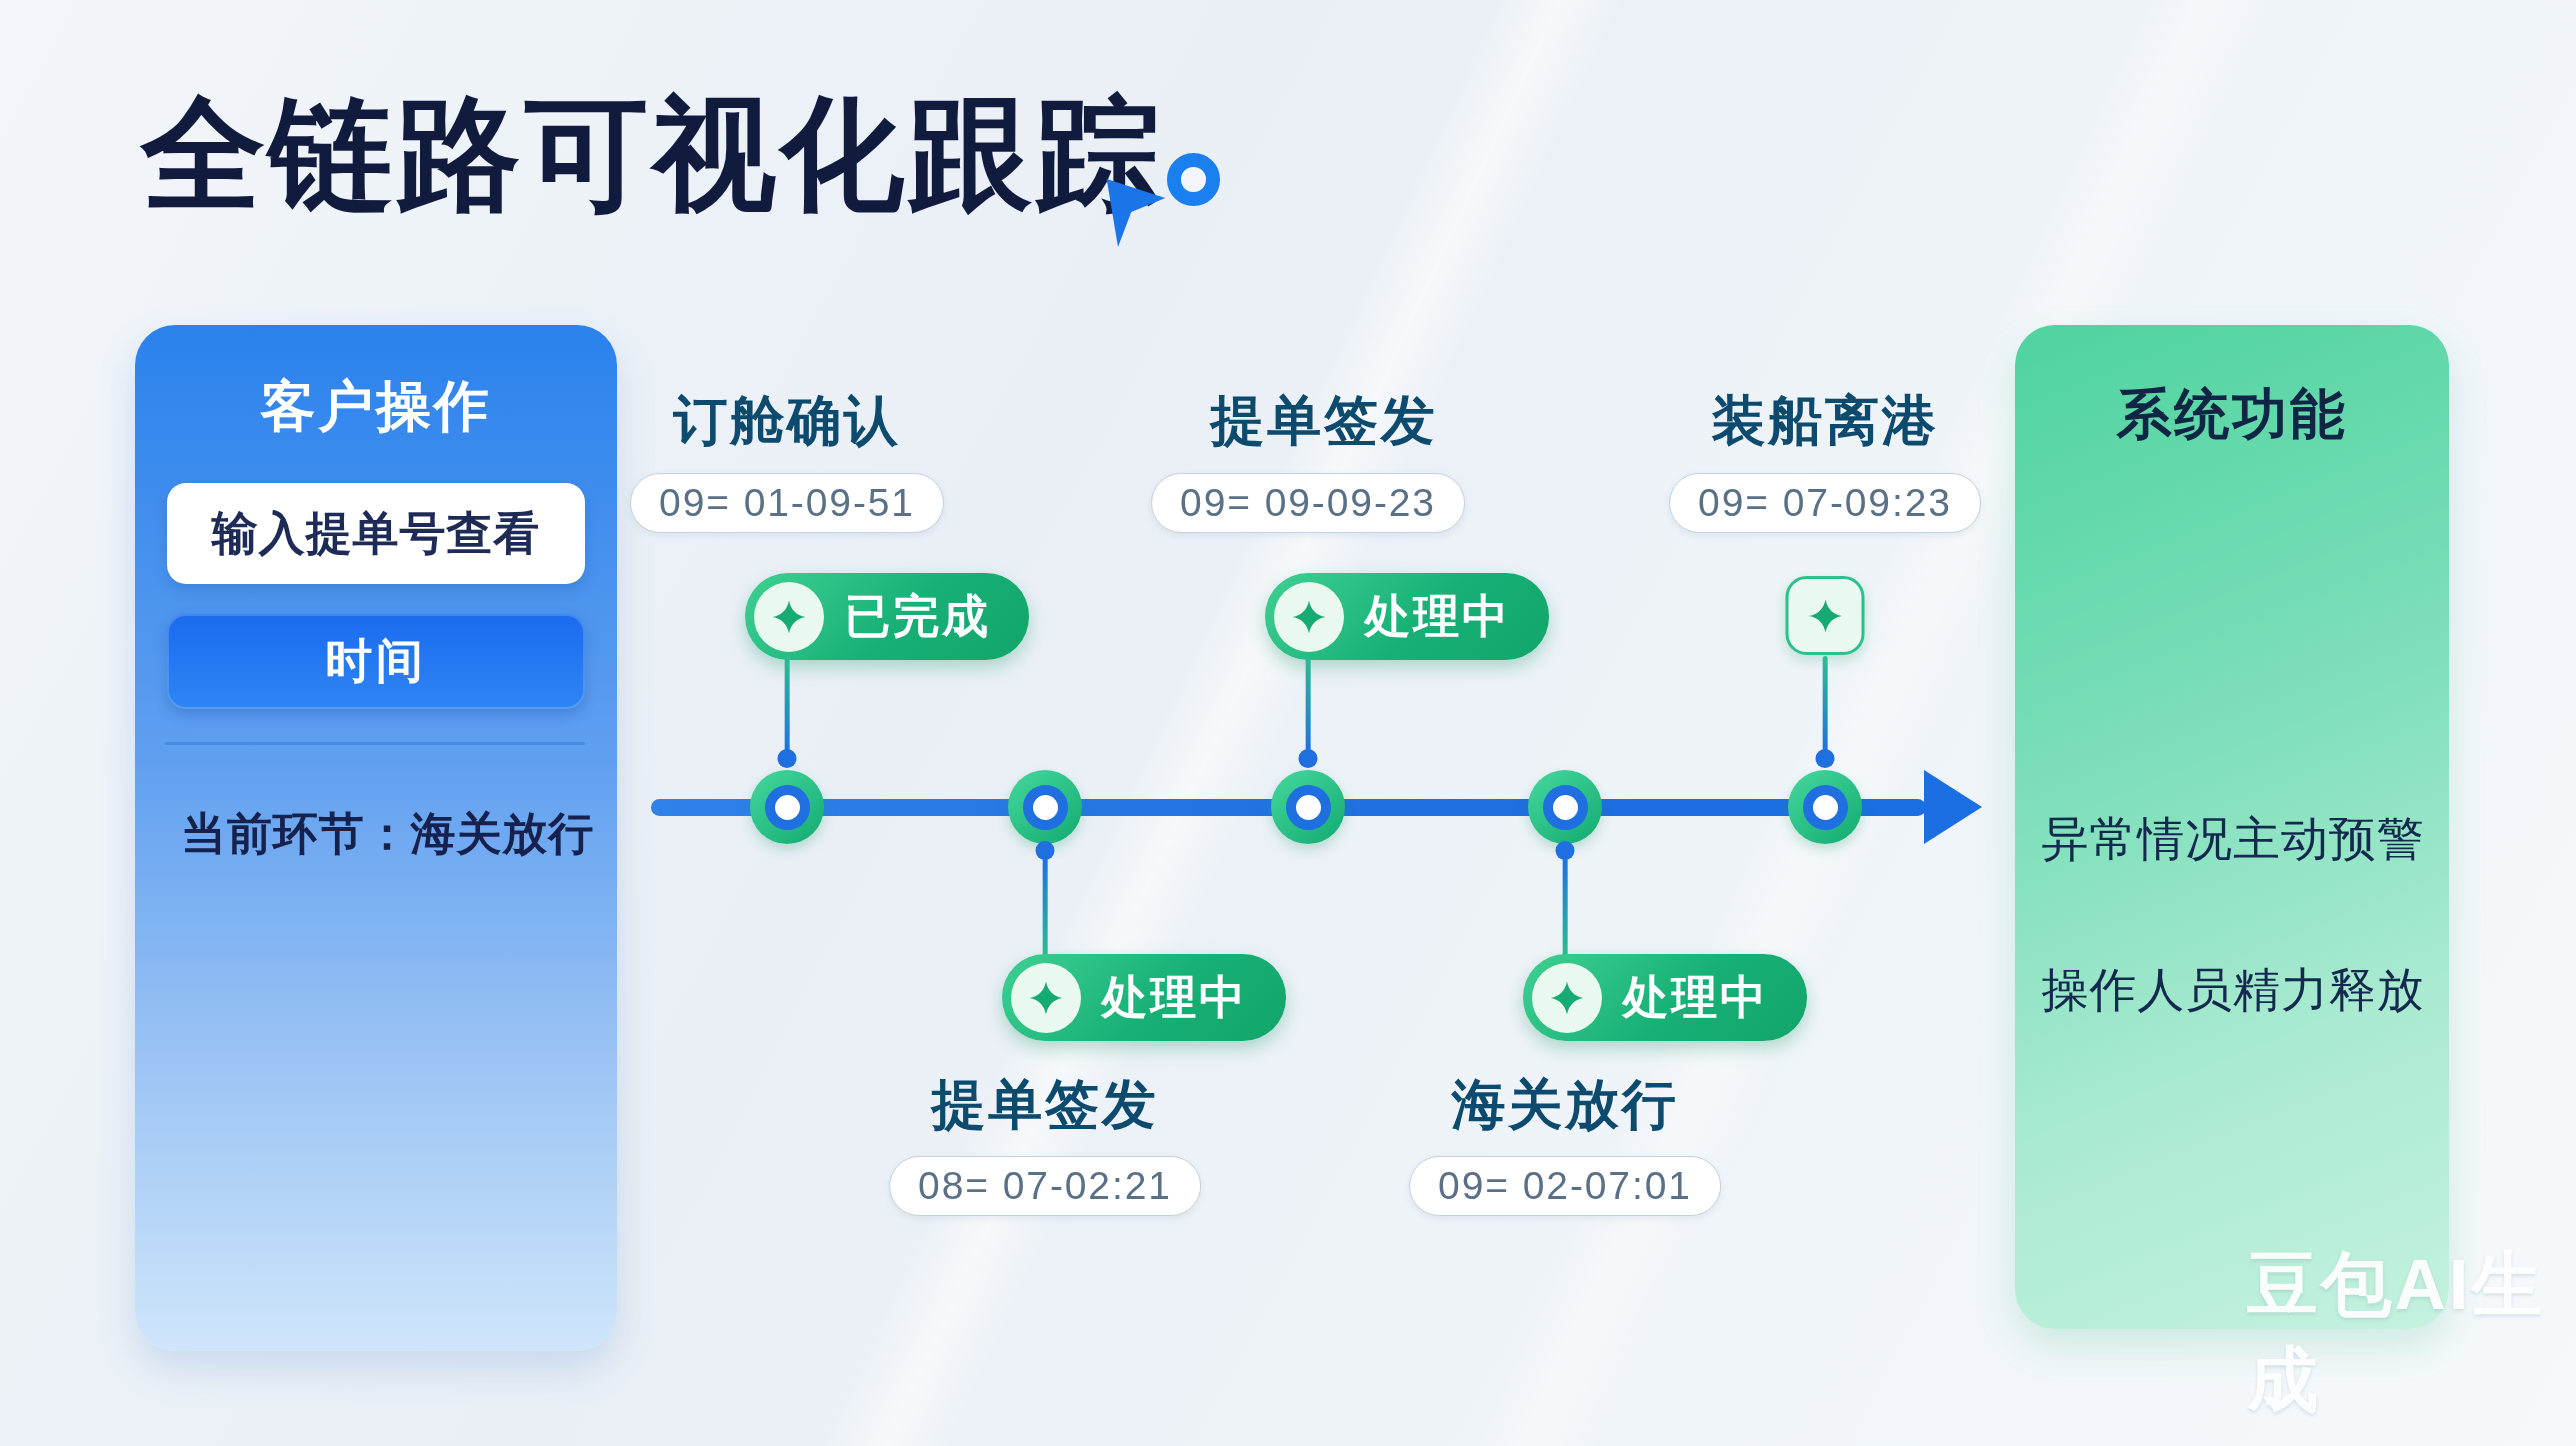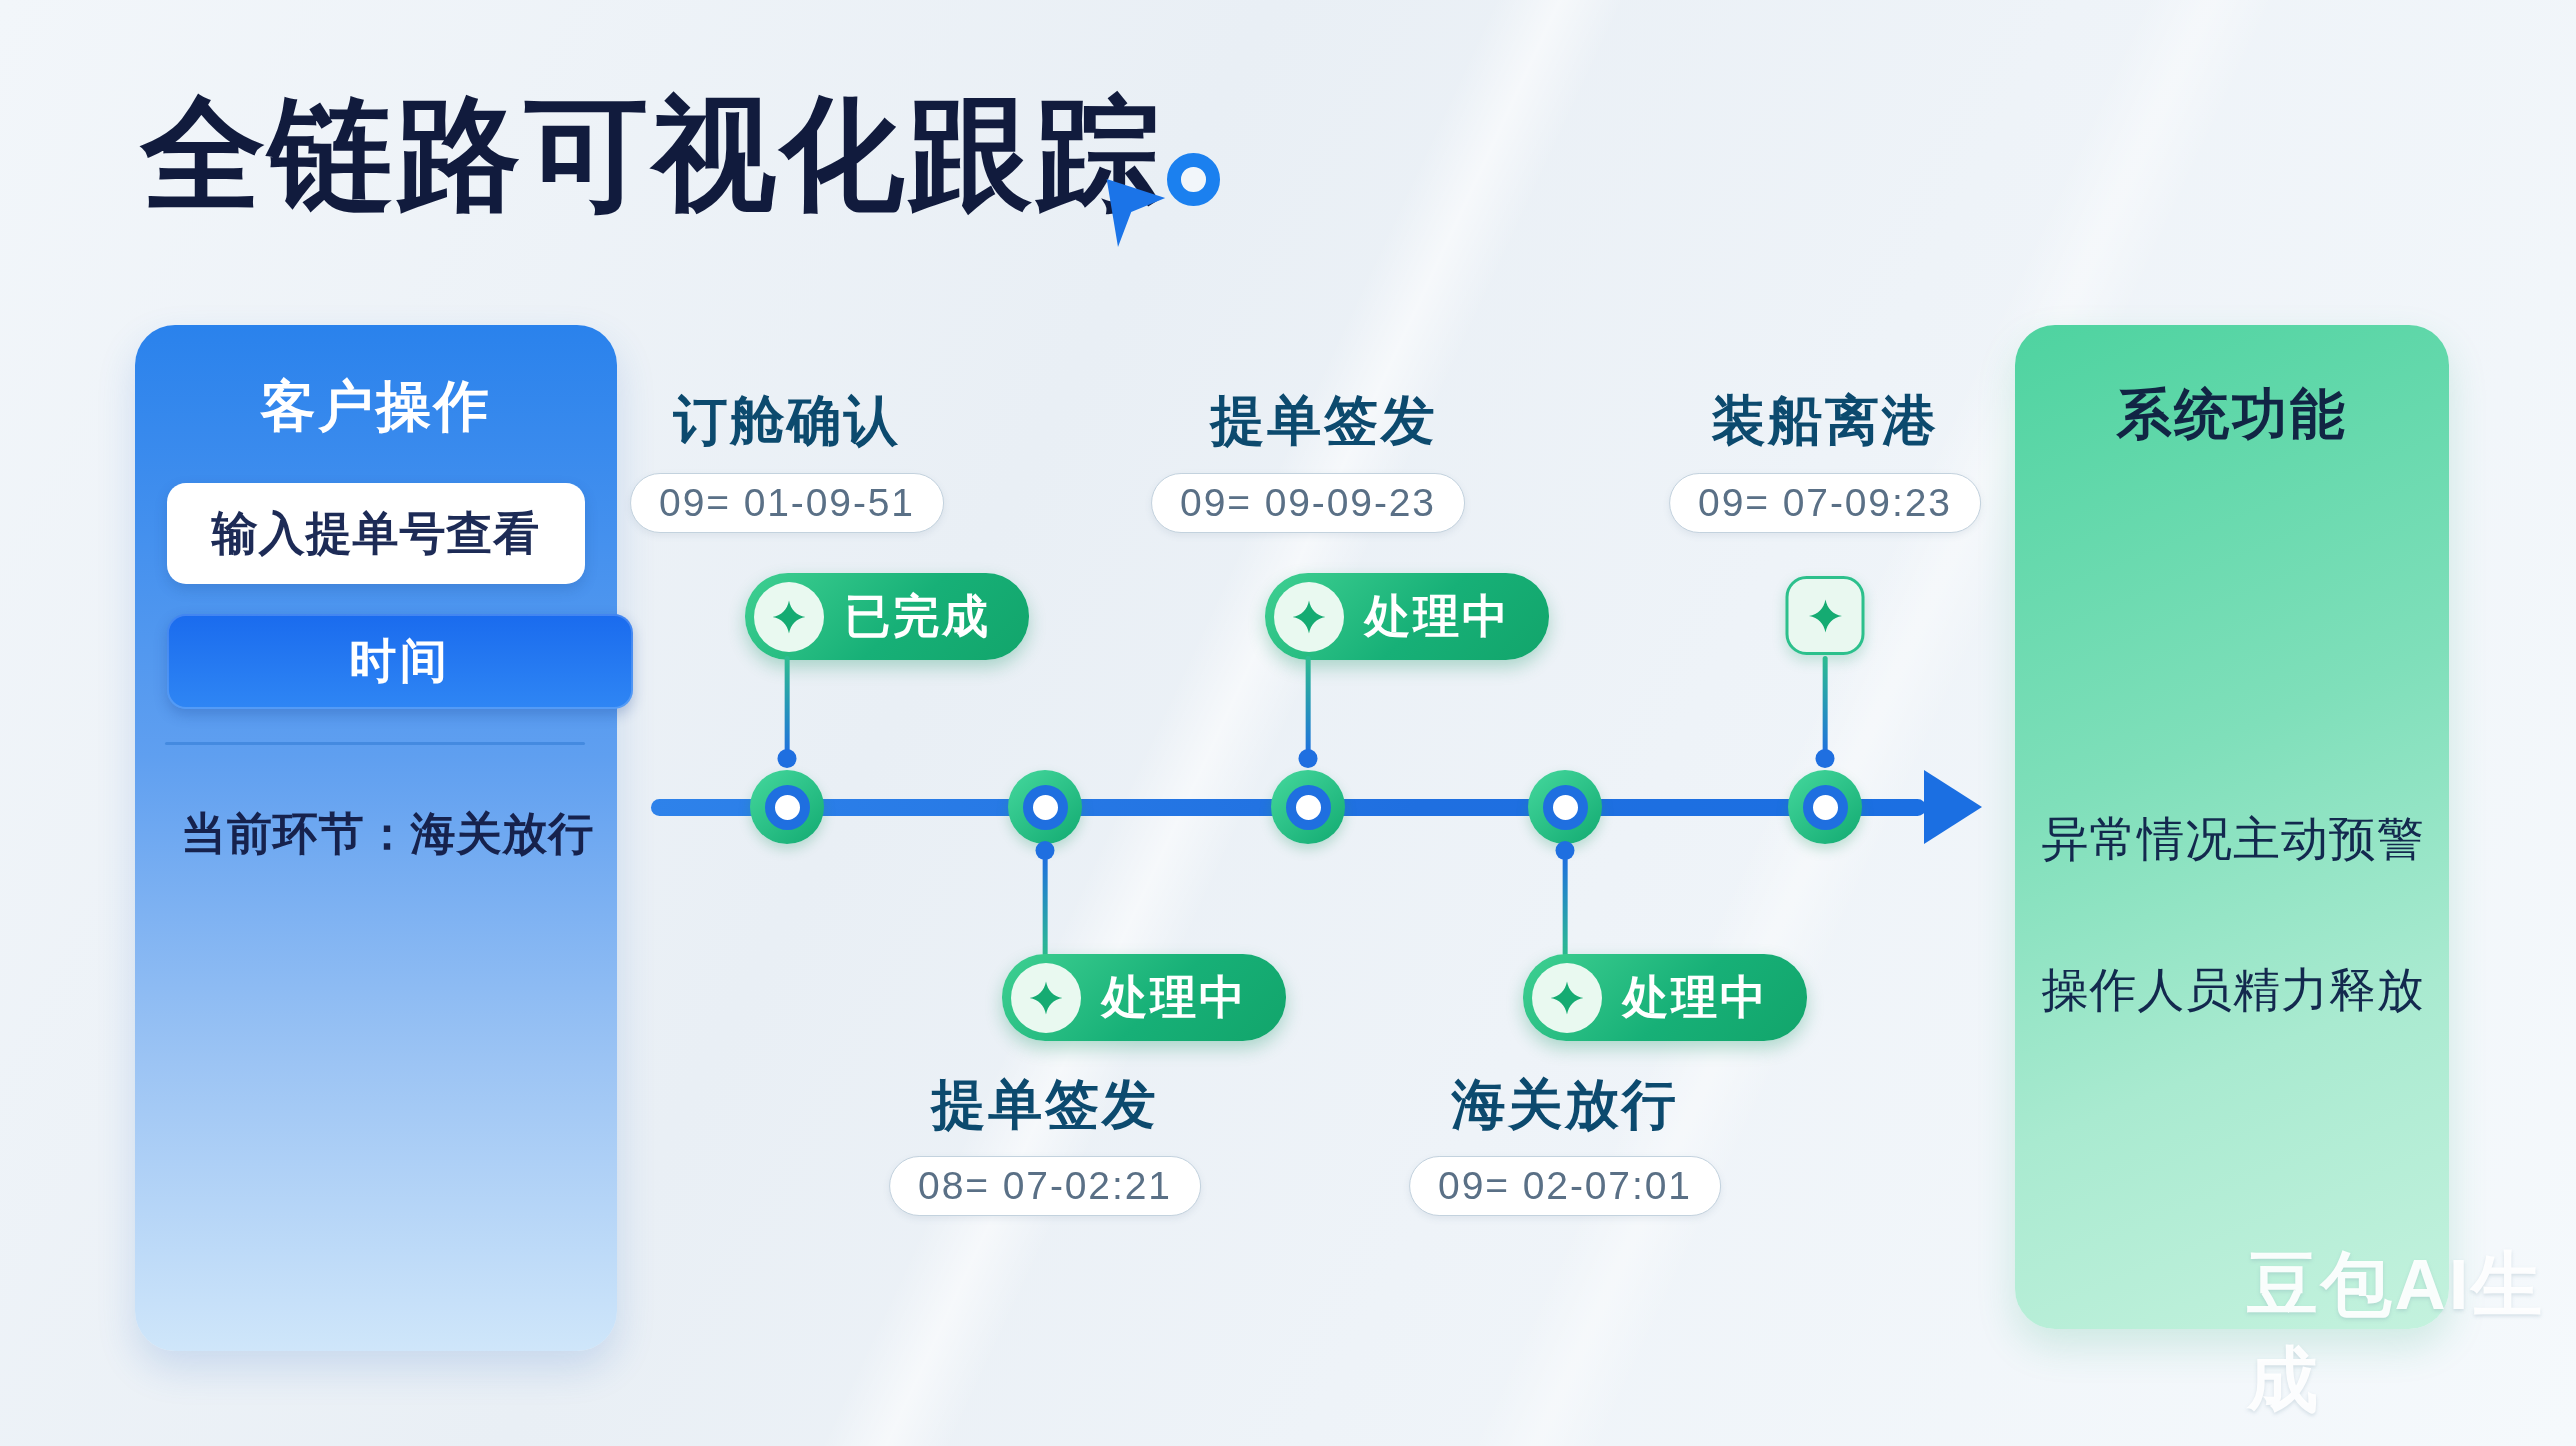--- a/index.html
+++ b/index.html
@@ -52,21 +52,21 @@
     font-size:55px;font-weight:800;color:#112544;letter-spacing:2.8px;
   }
   .tracking-input{
     position:absolute;left:32px;top:158px;width:418px;height:101px;
     background:#ffffff;border-radius:19px;
     display:flex;align-items:center;justify-content:center;
     font-size:46px;color:#1d2b56;font-weight:600;letter-spacing:0.9px;
     box-shadow:0 5.7px 13.2px rgba(20,60,120,.18);
   }
   .time-button{
-    position:absolute;left:32px;top:289px;width:466px;height:95px;
+    position:absolute;left:32px;top:289px;width:418px;height:95px;
     background:linear-gradient(180deg,#1a6bee 0%,#2f86f4 100%);
     border:none;border-radius:19px;
     display:flex;align-items:center;justify-content:center;
     font-size:47px;color:#ffffff;font-weight:700;letter-spacing:3.8px;
     box-shadow:inset 0 0 0 1.9px rgba(255,255,255,.18), 0 5.7px 13.2px rgba(20,60,140,.25);
     cursor:pointer;font-family:inherit;
   }
   .panel-divider{
     position:absolute;left:30px;top:417px;width:420px;height:2.8px;
     background:#3f86dd;opacity:.85;border-radius:1.9px;

